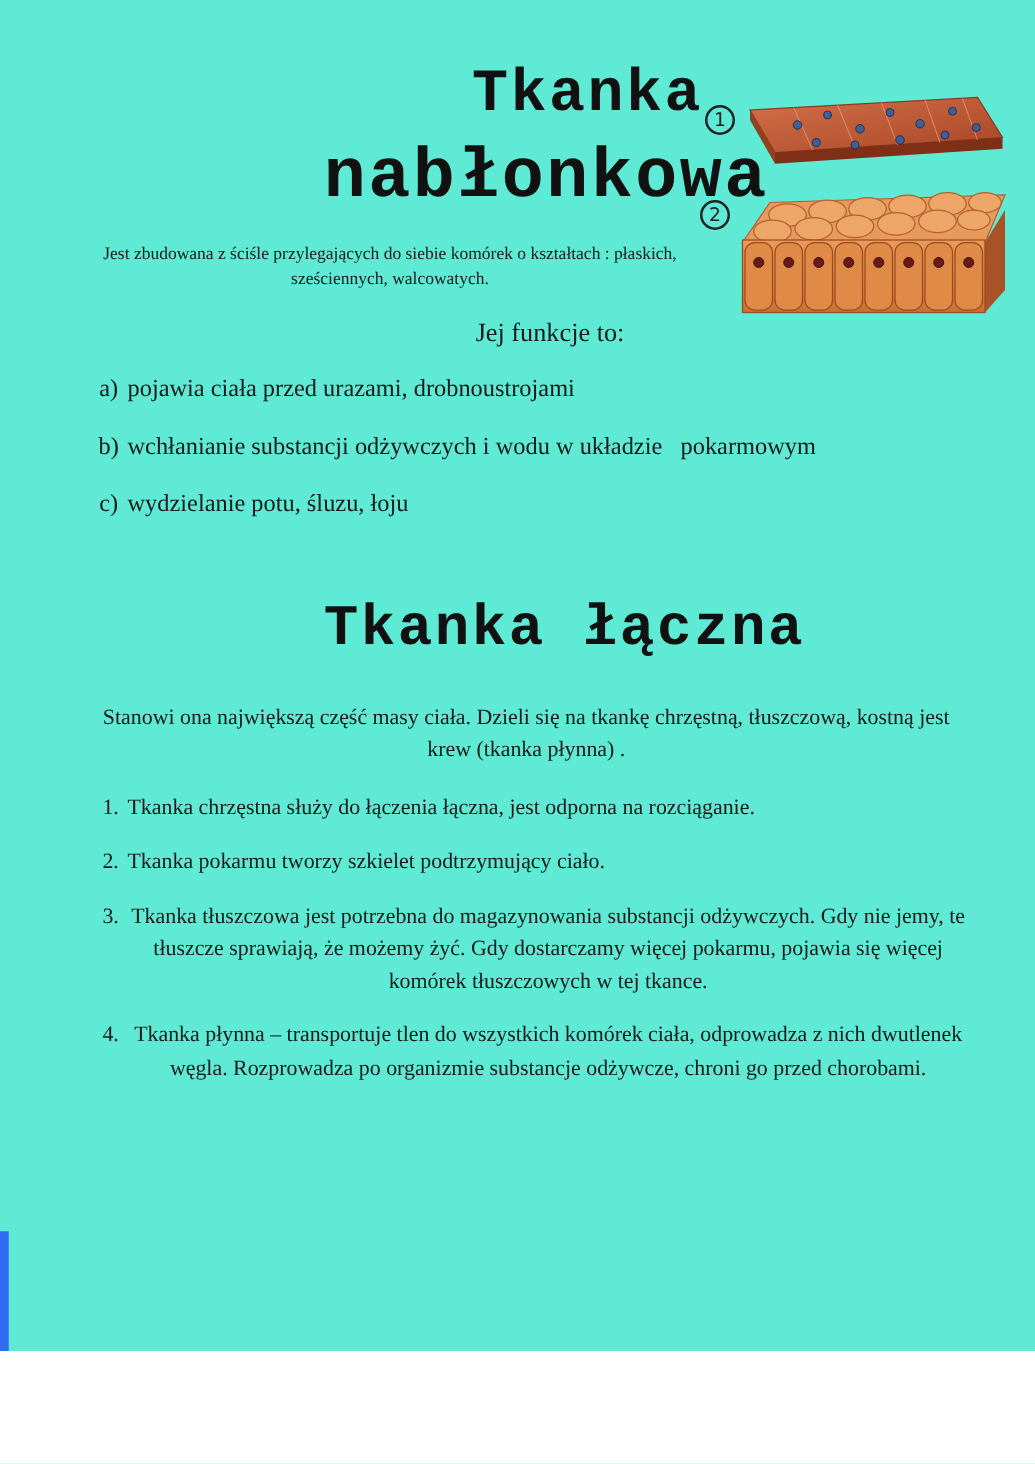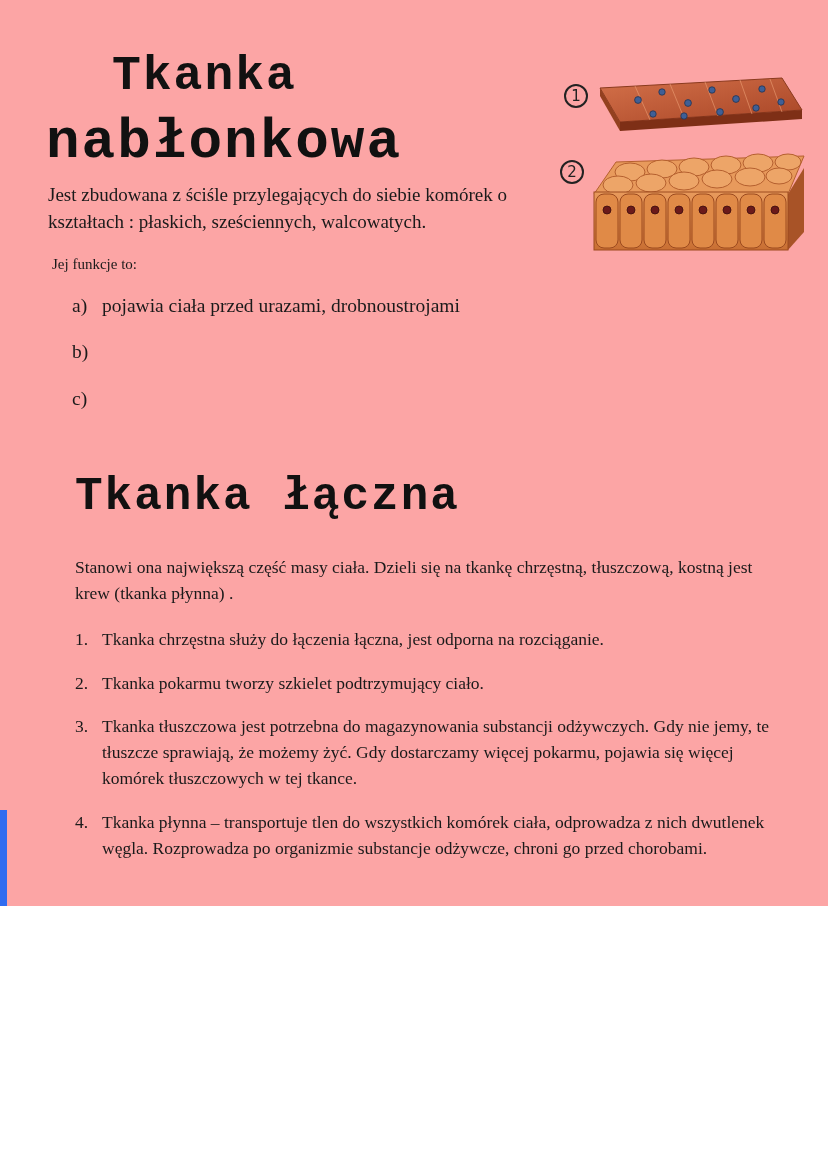--- a/index.html
+++ b/index.html
@@ -1,22 +1,23 @@
 <!DOCTYPE html>
 <html><head>
 <meta charset="utf-8">
 <style>
   html,body{margin:0;padding:0;background:#ffffff;}
   .page{
     position:relative;
-    width:828px;height:906px;
-    background:#fca5a5;
+    width:828px;height:1081px;
+    background:#5eead4;
     overflow:hidden;
     font-family:"Liberation Serif", serif;
     color:#1a1a1a;
+    text-align:center;
   }
   
   .h1-line1{
     margin:52px 0 0 112px;
     font-family:"Liberation Mono", monospace;
     font-weight:bold;
     font-size:48px;
     line-height:1.0;
     letter-spacing:2px;
     color:#111;
@@ -24,28 +25,28 @@
   .h1-line2{
     margin:14px 0 0 46px;
     font-family:"Liberation Mono", monospace;
     font-weight:bold;
     font-size:56px;
     line-height:1.0;
     letter-spacing:2px;
     color:#111;
   }
   .s1-intro{
-    margin:12px 0 0 48px;
+    margin:24px 0 0 48px;
     width:528px;
-    font-size:19px;
+    font-size:14px;
     line-height:1.42;
   }
   .s1-func-label{
     margin:20px 0 0 52px;
-    font-size:15px;
+    font-size:21px;
   }
   .letter-list{margin:16px 0 0 72px;}
   .letter-item{
     display:flex;
     margin-top:20px;
     font-size:19.5px;
     line-height:1.35;
     max-width:690px;
   }
   .letter-item .marker{width:30px;flex:0 0 30px;}
@@ -195,23 +196,25 @@
   <p class="s1-intro">Jest zbudowana z ściśle przylegających do siebie komórek o kształtach : płaskich, sześciennych, walcowatych.</p>
   <p class="s1-func-label">Jej funkcje to:</p>
 
   <div class="letter-list">
     <div class="letter-item">
       <span class="marker">a)</span>
       <span class="txt">pojawia ciała przed urazami, drobnoustrojami</span>
     </div>
     <div class="letter-item">
       <span class="marker">b)</span>
+      <span class="txt">wchłanianie substancji odżywczych i wodu w układzie   pokarmowym</span>
     </div>
     <div class="letter-item">
       <span class="marker">c)</span>
+      <span class="txt">wydzielanie potu, śluzu, łoju</span>
     </div>
   </div>
 
   <div class="h2">Tkanka łączna</div>
   <p class="s2-intro">Stanowi ona największą część masy ciała. Dzieli się na tkankę chrzęstną, tłuszczową, kostną jest krew (tkanka płynna) .</p>
 
   <div class="num-list">
     <div class="num-item">
       <span class="marker">1.</span>
       <span class="txt">Tkanka chrzęstna służy do łączenia łączna, jest odporna na rozciąganie.</span>

